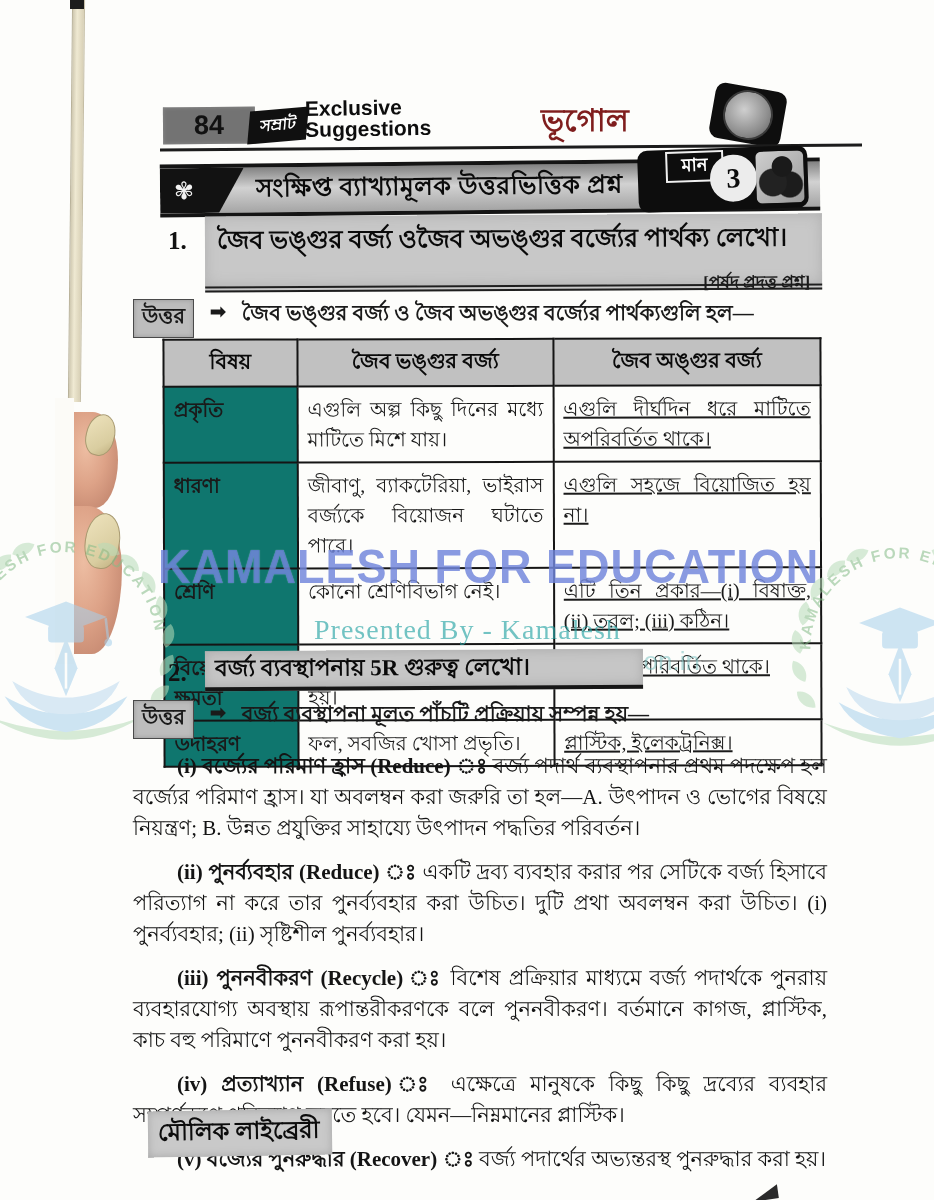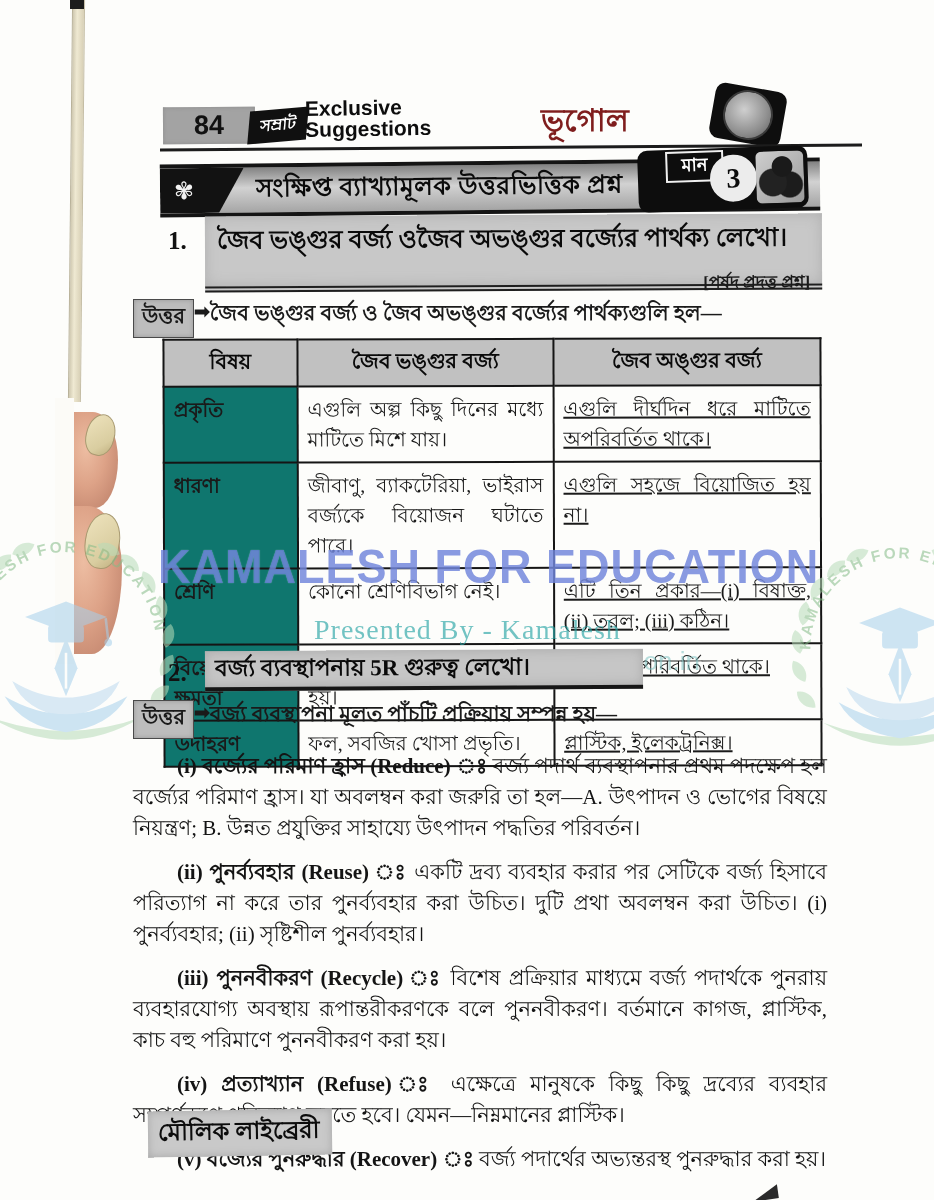--- a/index.html
+++ b/index.html
@@ -22,21 +22,21 @@
   .finger{background:radial-gradient(ellipse at 30% 38%,#edbda2 0%,#dda287 45%,#c68a72 80%,#b97e68 100%);}
   .finger1{left:72px;top:412px;width:46px;height:96px;border-radius:0 60% 55% 10% / 0 55% 55% 10%;}
   .finger2{left:67px;top:506px;width:55px;height:148px;border-radius:0 62% 55% 12% / 0 42% 58% 12%;}
   .nail{background:linear-gradient(135deg,#eee3bd,#d9cda0 70%,#bfae7e);border:1px solid #a89a70;}
   .nail1{left:86px;top:414px;width:27px;height:40px;border-radius:50% 50% 45% 45%;transform:rotate(14deg);}
   .nail2{left:85px;top:513px;width:33px;height:54px;border-radius:50% 50% 45% 45%;transform:rotate(8deg);}
   .edge-strip2{left:55px;top:398px;width:19px;height:266px;background:#fcfbf7;}
 
   
   .pgnum-box{
-    left:163px;top:107px;width:92px;height:37px;background:#a3a3a3;
+    left:163px;top:107px;width:92px;height:37px;background:#737373;
     display:flex;align-items:center;justify-content:center;
     font:bold 27px "Liberation Sans",sans-serif;color:#111;transform:rotate(-0.5deg);
     box-shadow:inset 0 0 4px #8c8c8c;
   }
   .brand-logo{
     left:249px;top:109px;width:58px;height:33px;background:#101010;
     transform:skewX(-10deg) rotate(-5deg);
     display:flex;align-items:center;justify-content:center;
     color:#fff;font:bold 16px "Liberation Serif",serif;
   }
@@ -100,21 +100,21 @@
     left:205px;top:215px;width:617px;height:76px;
     background:#c8c8c8;
     box-shadow:inset 0 0 14px #aFaFaF;
     border-bottom:6px double #1e1e1e;
     transform:rotate(-0.3deg);
     padding:4px 10px 0 12px;box-sizing:border-box;
   }
   .q1text{font:bold 25px "Liberation Serif",serif;color:#0a0a0a;}
   .q1src{text-align:right;font:bold 17px "Liberation Serif",serif;margin-top:8px;padding-right:2px;}
 
-  .ans-line{display:flex;align-items:flex-start;gap:0;font:bold 21px "Liberation Serif",serif;}
+  .ans-line{display:flex;align-items:flex-start;gap:16px;font:bold 21px "Liberation Serif",serif;}
   .ans1{left:133px;top:299px;width:700px;}
   .ans2{left:133px;top:700px;width:700px;}
   .ans-badge{
     background:#bdbdbd;border:1.5px solid #4a4a4a;padding:0 8px 2px 8px;
     font:bold 21px "Liberation Serif",serif;box-shadow:inset 0 0 5px #999;
     white-space:nowrap;
   }
   .ans-arrow{font-size:19px;line-height:26px;}
   .ans-text{line-height:28px;}
 
@@ -344,20 +344,20 @@
 </div>
 
 <div class="abs ans-line ans2">
   <span class="ans-badge">উত্তর</span>
   <span class="ans-arrow">➡</span>
   <span class="ans-text">বর্জ্য ব্যবস্থাপনা মূলত পাঁচটি প্রক্রিয়ায় সম্পন্ন হয়—</span>
 </div>
 
 <div class="abs paras">
   <p><span class="plead">(i) বর্জ্যের পরিমাণ হ্রাস (Reduce) ঃ</span><span> বর্জ্য পদার্থ ব্যবস্থাপনার প্রথম পদক্ষেপ হল বর্জ্যের পরিমাণ হ্রাস। যা অবলম্বন করা জরুরি তা হল—A. উৎপাদন ও ভোগের বিষয়ে নিয়ন্ত্রণ; B. উন্নত প্রযুক্তির সাহায্যে উৎপাদন পদ্ধতির পরিবর্তন।</span></p>
-  <p><span class="plead">(ii) পুনর্ব্যবহার (Reuse) ঃ</span><span> একটি দ্রব্য ব্যবহার করার পর সেটিকে বর্জ্য হিসাবে পরিত্যাগ না করে তার পুনর্ব্যবহার করা উচিত। দুটি প্রথা অবলম্বন করা উচিত। (i) পুনর্ব্যবহার; (ii) সৃষ্টিশীল পুনর্ব্যবহার।</span></p>
+  <p><span class="plead">(ii) পুনর্ব্যবহার (Reduce) ঃ</span><span> একটি দ্রব্য ব্যবহার করার পর সেটিকে বর্জ্য হিসাবে পরিত্যাগ না করে তার পুনর্ব্যবহার করা উচিত। দুটি প্রথা অবলম্বন করা উচিত। (i) পুনর্ব্যবহার; (ii) সৃষ্টিশীল পুনর্ব্যবহার।</span></p>
   <p><span class="plead">(iii) পুননবীকরণ (Recycle) ঃ</span><span> বিশেষ প্রক্রিয়ার মাধ্যমে বর্জ্য পদার্থকে পুনরায় ব্যবহারযোগ্য অবস্থায় রূপান্তরীকরণকে বলে পুননবীকরণ। বর্তমানে কাগজ, প্লাস্টিক, কাচ বহু পরিমাণে পুননবীকরণ করা হয়।</span></p>
   <p><span class="plead">(iv) প্রত্যাখ্যান (Refuse) ঃ</span><span> এক্ষেত্রে মানুষকে কিছু কিছু দ্রব্যের ব্যবহার সম্পূর্ণরূপে পরিত্যাগ করতে হবে। যেমন—নিম্নমানের প্লাস্টিক।</span></p>
   <p><span class="plead">(v) বর্জ্যের পুনরুদ্ধার (Recover) ঃ</span><span> বর্জ্য পদার্থের অভ্যন্তরস্থ পুনরুদ্ধার করা হয়।</span></p>
 </div>
 
 <div class="abs footer-stamp">মৌলিক লাইব্রেরী</div>
 <div class="abs corner-tri"></div>
 
 </body></html>

